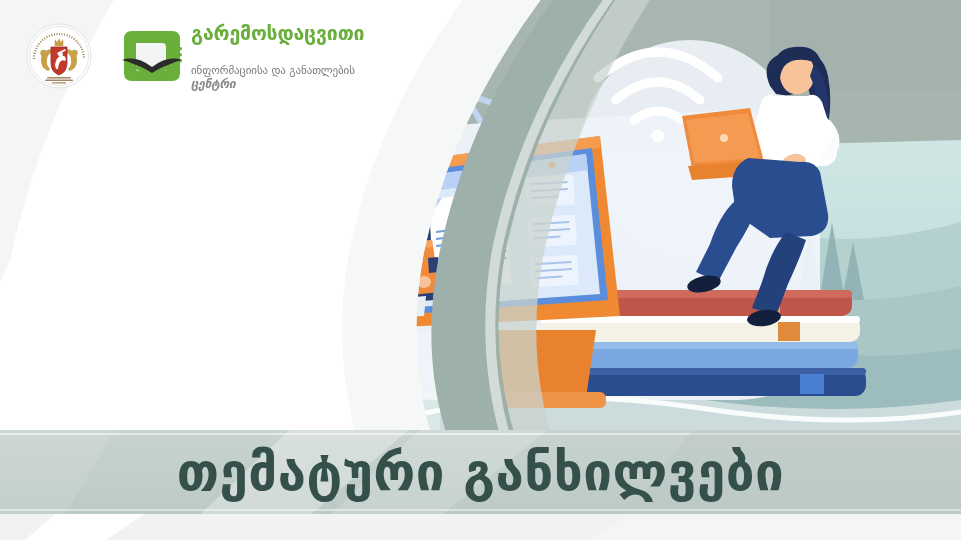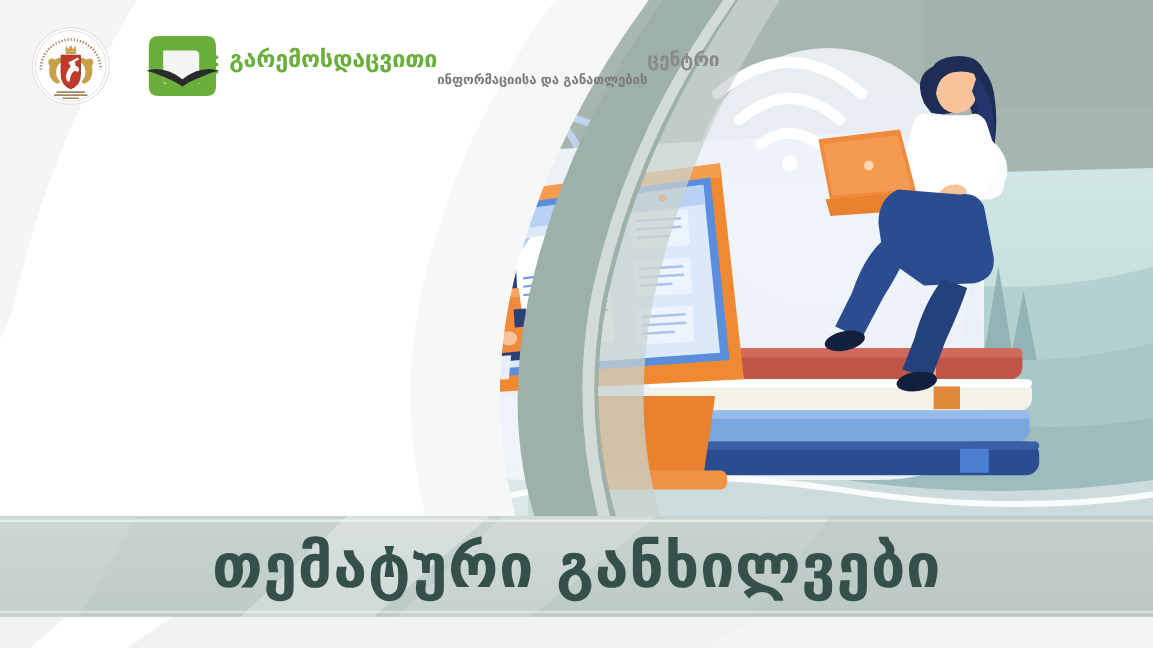--- a/index.html
+++ b/index.html
@@ -21,24 +21,24 @@
   
   .swoosh-wrap{position:absolute;left:0;top:0;width:961px;height:445px;overflow:hidden;}
 
   
   .logos{position:absolute;left:26px;top:22px;display:flex;align-items:center;gap:30px;z-index:14;}
 
   .seal{width:66px;height:66px;position:relative;}
 
   .ceie{display:flex;align-items:center;gap:7px;}
   .ceie-mark{width:62px;height:58px;position:relative;}
-  .ceie-text{display:flex;flex-direction:row;line-height:1.0;padding-top:2px;}
+  .ceie-text{display:flex;flex-direction:column;line-height:1.0;padding-top:2px;}
   .ceie-l1{font-size:19.5px;font-weight:700;color:#6aae3c;letter-spacing:-.2px;white-space:nowrap;}
-  .ceie-l2{font-size:11px;font-weight:700;color:#7b7b7b;letter-spacing:-.1px;white-space:nowrap;margin-top:21px;}
-  .ceie-l3{font-size:16px;font-weight:700;color:#8a8a8a;letter-spacing:-.2px;white-space:nowrap;margin-top:2px;}
+  .ceie-l2{font-size:11px;font-weight:400;color:#7b7b7b;letter-spacing:-.1px;white-space:nowrap;margin-top:21px;}
+  .ceie-l3{font-size:12px;font-weight:700;color:#8a8a8a;letter-spacing:-.2px;white-space:nowrap;margin-top:2px;font-style:italic;}
 
   
   .title{
     position:absolute;left:30px;top:126px;z-index:13;
     color:#3b4c48;font-weight:700;font-size:26.5px;line-height:47px;
     letter-spacing:.2px;white-space:nowrap;
   }
   .title .ln{display:block;}
   .ln.neap{letter-spacing:1.1px;}
   .ln.years{letter-spacing:1.3px;}

